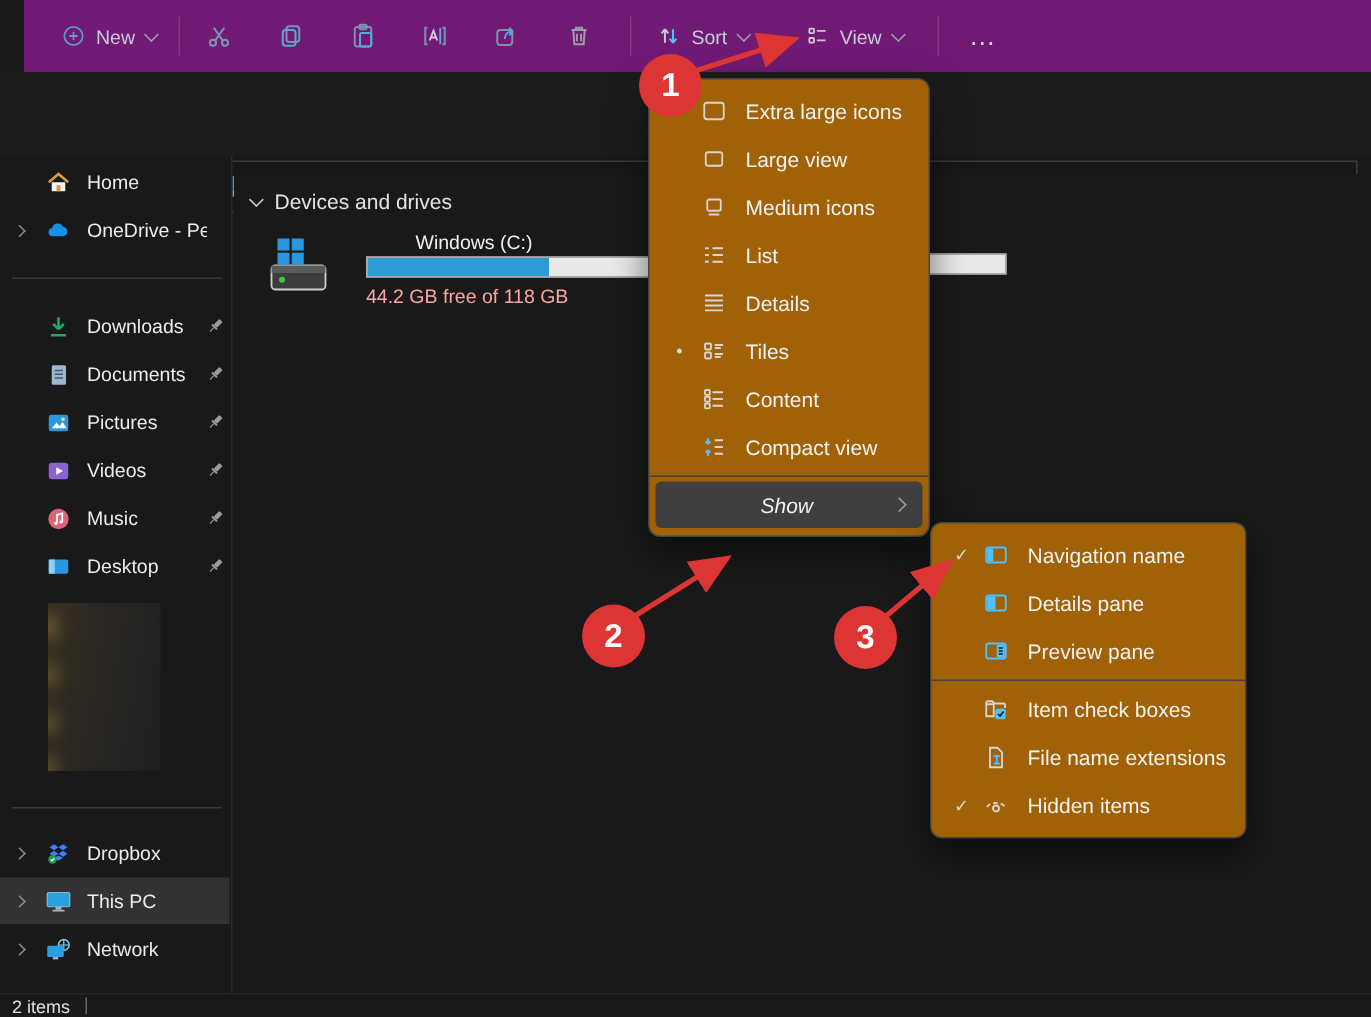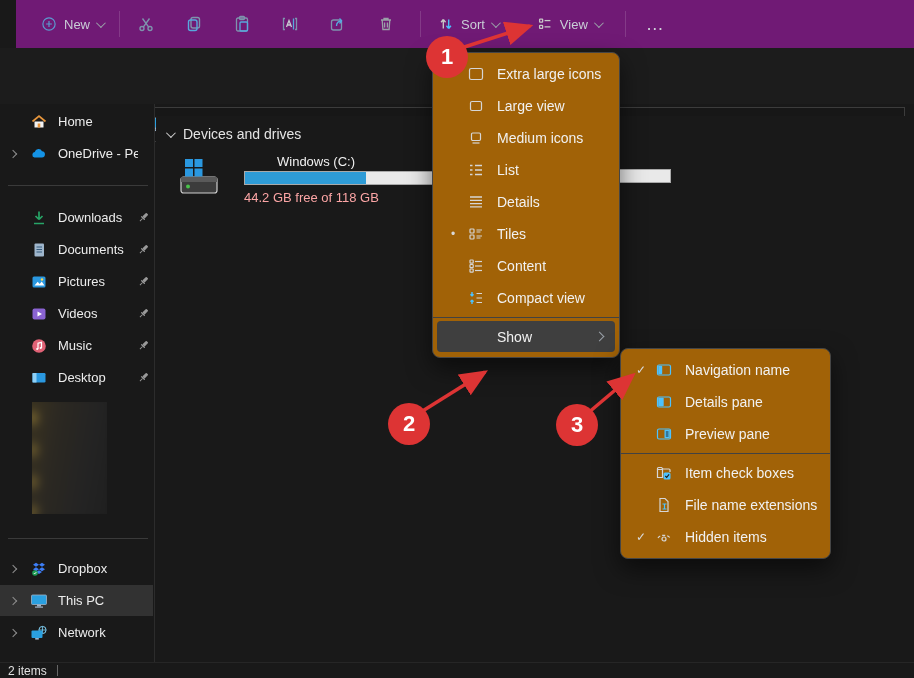--- a/index.html
+++ b/index.html
@@ -66,21 +66,21 @@
   .menu { position:absolute; background:#a16207; border:1px solid #454545; border-radius:8px;
     box-shadow:0 10px 24px rgba(0,0,0,.55); z-index:5; padding:5px 0; font-size:14px; color:#f1f1f1; }
   .view-menu { left:432px; top:52px; width:188px; }
   .show-submenu { left:620px; top:348px; width:211px; }
   .m-item { display:flex; align-items:center; height:32px; padding-left:10px; }
   .m-lead { width:20px; text-align:center; color:#d9d9d9; font-size:12px; flex:none; }
   .m-icon { width:18px; height:18px; margin-left:4px; flex:none; }
   .m-label { margin-left:12px; white-space:nowrap; }
   .m-arrow { margin-left:auto; margin-right:12px; }
   .m-divider { height:1px; background:#424242; margin:3px 0; }
-  .show-row { background:#3f3f3f; border-radius:4px; margin:3px 4px 0 4px; height:31px; padding-left:6px; }
+  .show-row { background:#3f3f3f; border-radius:4px; margin:3px 4px 0 4px; height:31px; padding-left:16px;font-style:italic; }
   
   .statusbar { position:absolute; left:0; top:662px; width:914px; height:16px; background:#191919;
     border-top:1px solid #262626; display:flex; align-items:center; gap:10px; padding-left:8px;
     font-size:12px; color:#e0e0e0; }
   .status-div { width:1px; height:11px; background:#666; }
   
   .badge { position:absolute; width:42px; height:42px; border-radius:50%; background:#dd3434;
     color:#fff; font-size:22px; font-weight:bold; display:flex; align-items:center;
     justify-content:center; z-index:10; }
   .overlay { position:absolute; left:0; top:0; z-index:9; pointer-events:none; }

